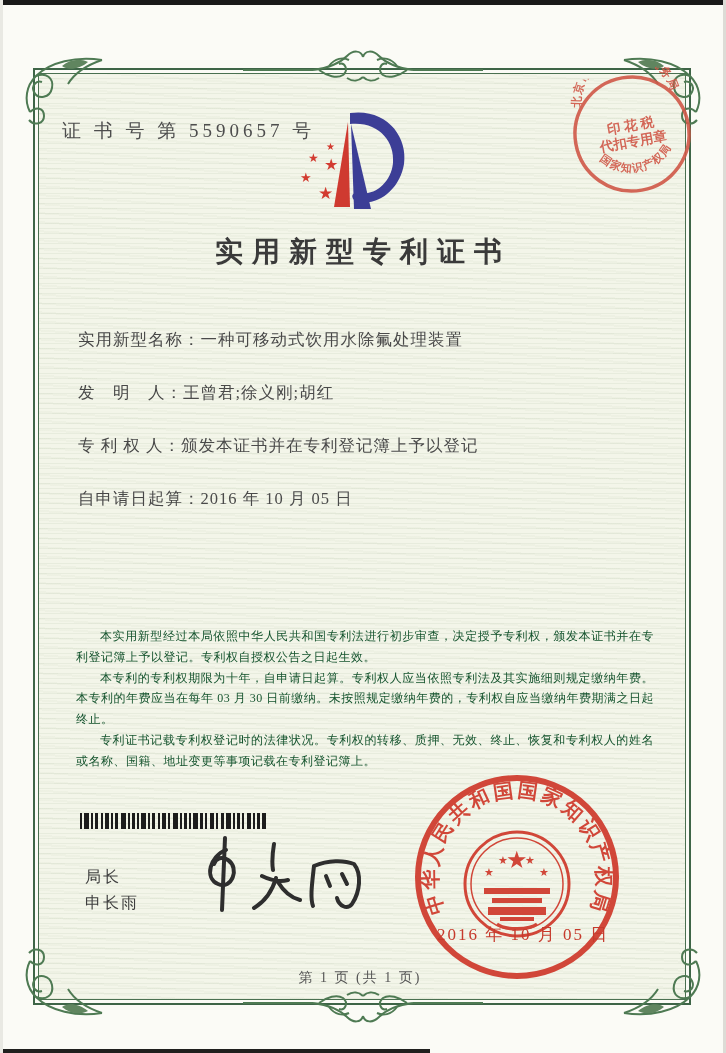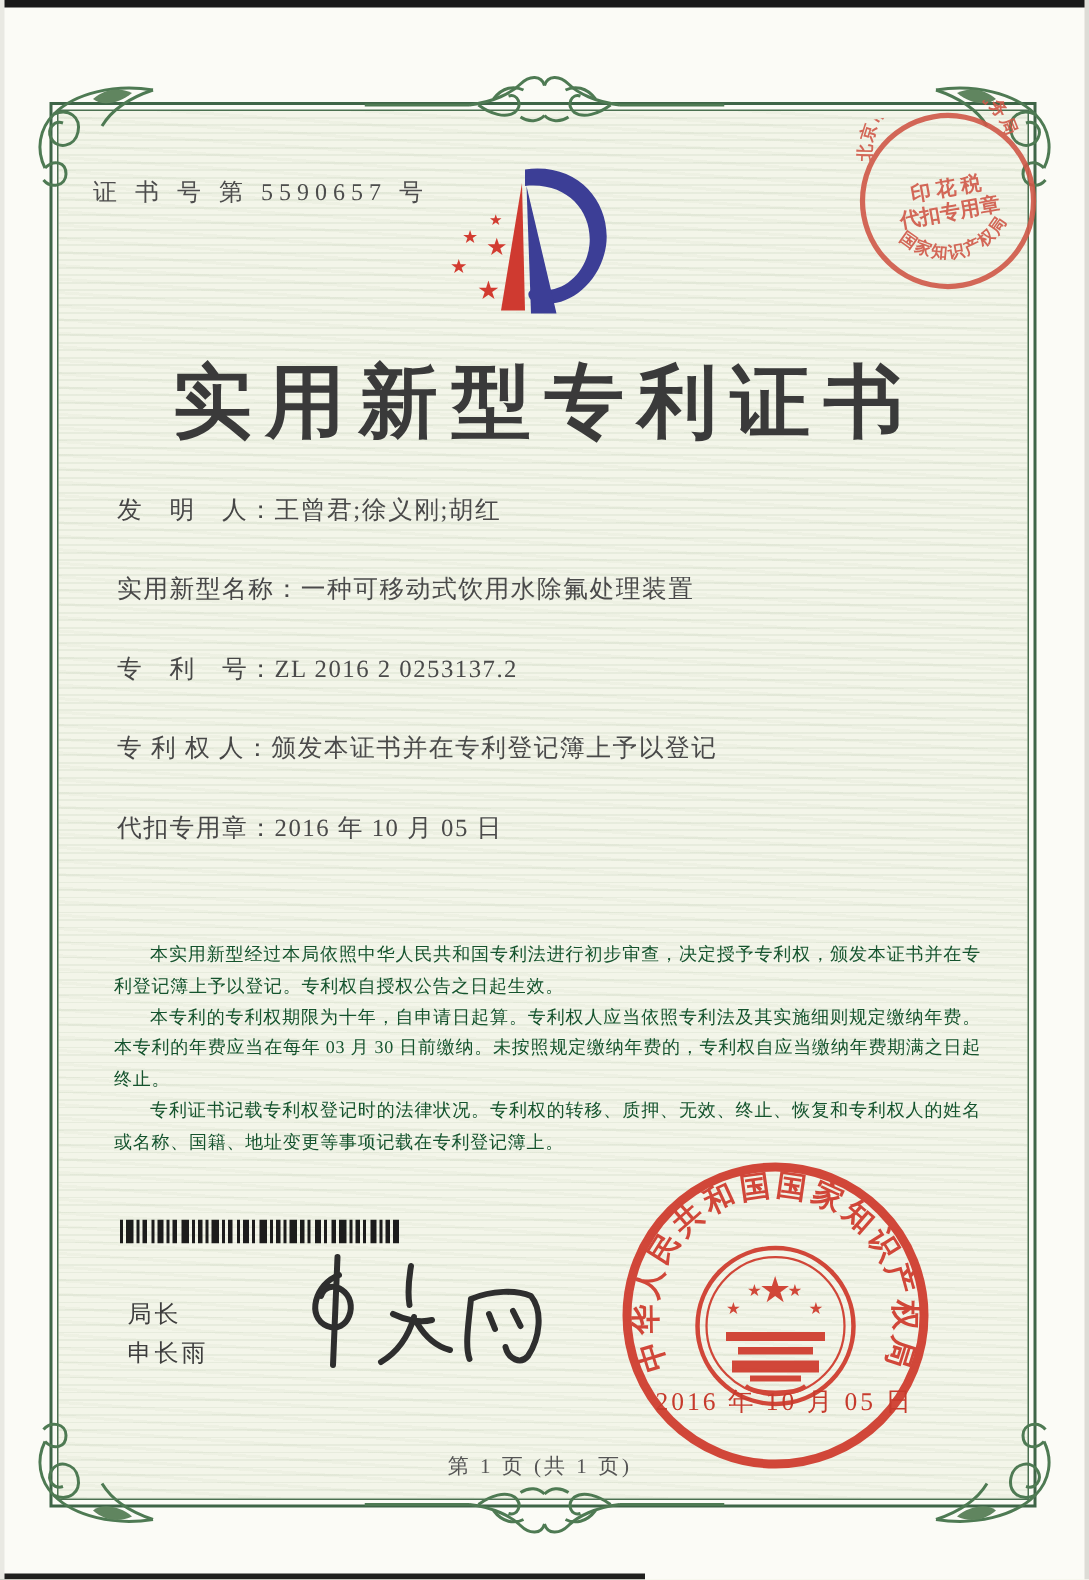--- a/index.html
+++ b/index.html
@@ -19,24 +19,24 @@
     border:2px solid #3e6547;}
   .frame-inner{position:absolute;left:38px;top:73px;right:40px;bottom:53px;
     border:1px solid #4a7050;
     background:
       repeating-linear-gradient(0deg, rgba(125,155,115,0.10) 0 1px, rgba(255,255,255,0) 1px 5px),
       repeating-linear-gradient(4deg, rgba(150,170,130,0.06) 0 2px, rgba(255,255,255,0) 2px 9px),
       #f3f5e9;}
   .ornament{position:absolute;pointer-events:none;}
 
   
-  .cert-no{position:absolute;left:62px;top:118px;font-size:16px;letter-spacing:4px;color:#4d4d4d;}
+  .cert-no{position:absolute;left:62px;top:118px;font-size:19px;letter-spacing:4px;color:#4d4d4d;}
   .logo{position:absolute;left:284px;top:100px;}
   .title{position:absolute;left:0;top:233px;width:726px;text-align:center;
-    font-size:53px;font-weight:700;letter-spacing:9px;color:#3a3a3a;}
+    font-size:28px;font-weight:700;letter-spacing:9px;color:#3a3a3a;}
   .fields{position:absolute;left:78px;top:329px;width:580px;}
   .field-row{height:53px;font-size:16.5px;color:#474747;letter-spacing:1px;white-space:pre;}
   .field-label{color:#474747;}
   .field-value{color:#4a4a4a;}
   .body-text{position:absolute;left:76px;top:626px;width:578px;
     font-size:12px;line-height:1.73;color:#14532d;text-align:justify;}
   .body-text p{margin:0;text-indent:2em;letter-spacing:0.5px;}
   .barcode{position:absolute;left:80px;top:813px;}
   .issuer{position:absolute;left:85px;top:864px;font-size:16px;color:#3e3e3e;line-height:1.65;letter-spacing:2px;}
   .signature{position:absolute;left:192px;top:830px;}
@@ -141,25 +141,24 @@
     <text x="24" y="62" font-size="12">★</text>
     <text x="40" y="70" font-size="16">★</text>
     <text x="16" y="82" font-size="13">★</text>
     <text x="34" y="99" font-size="17">★</text>
   </g>
 </svg>
 
 <div class="title">实用新型专利证书</div>
 
 <div class="fields">
+  <div class="field-row"><span class="field-label">实用新型名称：</span><span class="field-value">一种可移动式饮用水除氟处理装置</span></div>
   <div class="field-row"><span class="field-label">发　明　人：</span><span class="field-value">王曾君;徐义刚;胡红</span></div>
-  <div class="field-row"><span class="field-label">实用新型名称：</span><span class="field-value">一种可移动式饮用水除氟处理装置</span></div>
-  <div class="field-row"><span class="field-label">专　利　号：</span><span class="field-value">ZL 2016 2 0253137.2</span></div>
   <div class="field-row"><span class="field-label">专 利 权 人：</span><span class="field-value">颁发本证书并在专利登记簿上予以登记</span></div>
-  <div class="field-row"><span class="field-label">代扣专用章：</span><span class="field-value">2016 年 10 月 05 日</span></div>
+  <div class="field-row"><span class="field-label">自申请日起算：</span><span class="field-value">2016 年 10 月 05 日</span></div>
 </div>
 
 <div class="body-text">
   <p>本实用新型经过本局依照中华人民共和国专利法进行初步审查，决定授予专利权，颁发本证书并在专利登记簿上予以登记。专利权自授权公告之日起生效。</p>
   <p>本专利的专利权期限为十年，自申请日起算。专利权人应当依照专利法及其实施细则规定缴纳年费。本专利的年费应当在每年 03 月 30 日前缴纳。未按照规定缴纳年费的，专利权自应当缴纳年费期满之日起终止。</p>
   <p>专利证书记载专利权登记时的法律状况。专利权的转移、质押、无效、终止、恢复和专利权人的姓名或名称、国籍、地址变更等事项记载在专利登记簿上。</p>
 </div>
 
 <svg class="barcode" width="186" height="16" viewBox="0 0 186 16">
   <g fill="#1c1c1c">

